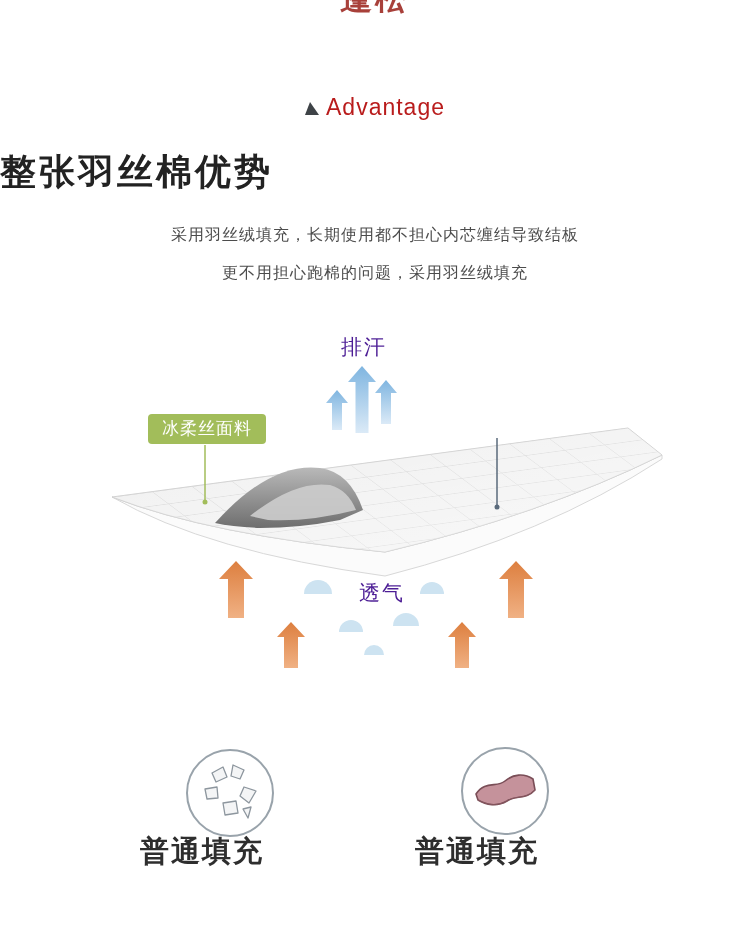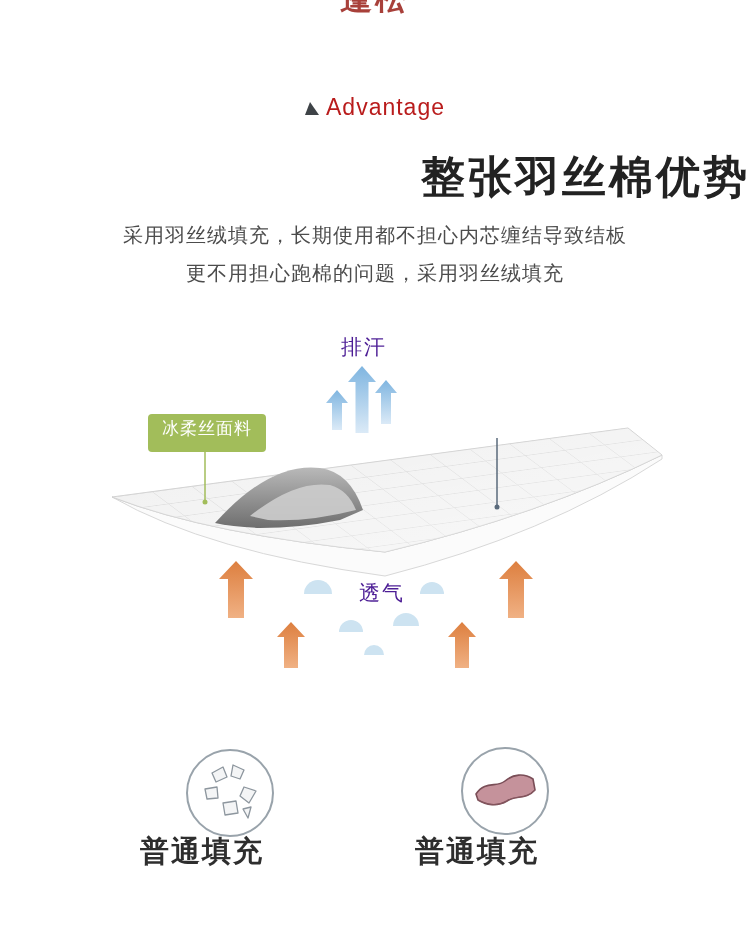--- a/index.html
+++ b/index.html
@@ -14,33 +14,33 @@
   .eyebrow{
     position:absolute;top:94px;left:0;width:100%;text-align:center;
     font-size:23px;color:#b91c1c;letter-spacing:1px;
   }
   .eyebrow .tri{
     display:inline-block;width:0;height:0;vertical-align:baseline;
     border-left:5px solid transparent;border-right:9px solid transparent;
     border-bottom:13px solid #3e4347;margin-right:7px;
   }
   .title{
-    position:absolute;top:148px;left:0;width:100%;text-align:right;
-    font-size:44px;font-weight:700;color:#222;letter-spacing:3px;
+    position:absolute;top:148px;left:0;width:100%;text-align:left;
+    font-size:36px;font-weight:700;color:#222;letter-spacing:3px;
   }
   .desc{
     position:absolute;top:216px;left:0;width:100%;text-align:center;
-    font-size:20px;color:#4c4c4c;line-height:38px;letter-spacing:1px;
+    font-size:16px;color:#4c4c4c;line-height:38px;letter-spacing:1px;
   }
   .scene{position:absolute;top:330px;left:0;}
   .float-label{position:absolute;font-size:21px;color:#4c1d95;letter-spacing:2px;}
   .sweat-label{left:341px;top:333px;}
   .breathe-label{left:359px;top:579px;}
   .badge{
-    position:absolute;height:38px;line-height:30px;padding:0 14px;border-radius:4px;
+    position:absolute;height:30px;line-height:30px;padding:0 14px;border-radius:4px;
     color:#fff;font-size:17px;letter-spacing:1px;white-space:nowrap;
   }
   .badge-left{left:148px;top:414px;background:#a2bd5a;}
   .badge-right{left:438px;top:407px;background:#5a6a7b;}
   .cmp-circle{
     position:absolute;width:88px;height:88px;border:2px solid #99a3ab;
     border-radius:50%;box-sizing:border-box;background:#fff;
   }
   .circle-left{left:186px;top:749px;}
   .circle-right{left:461px;top:747px;}

